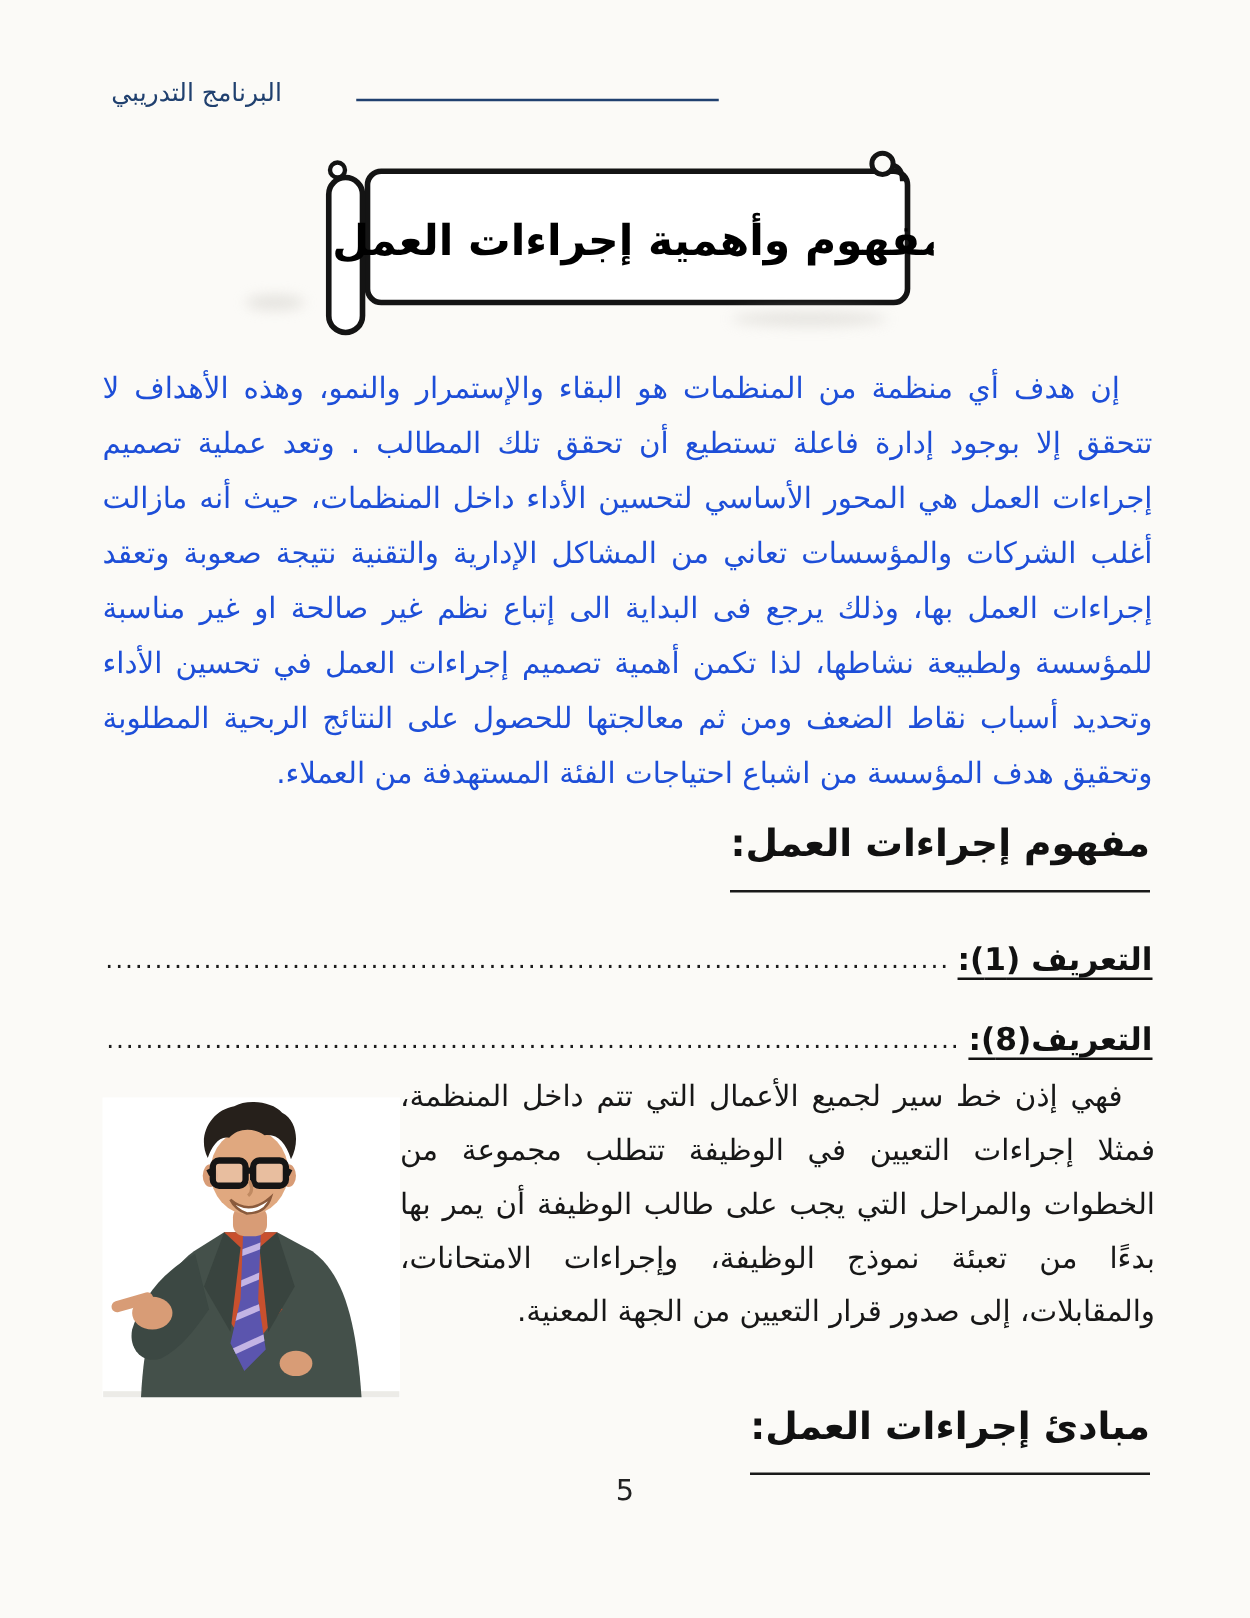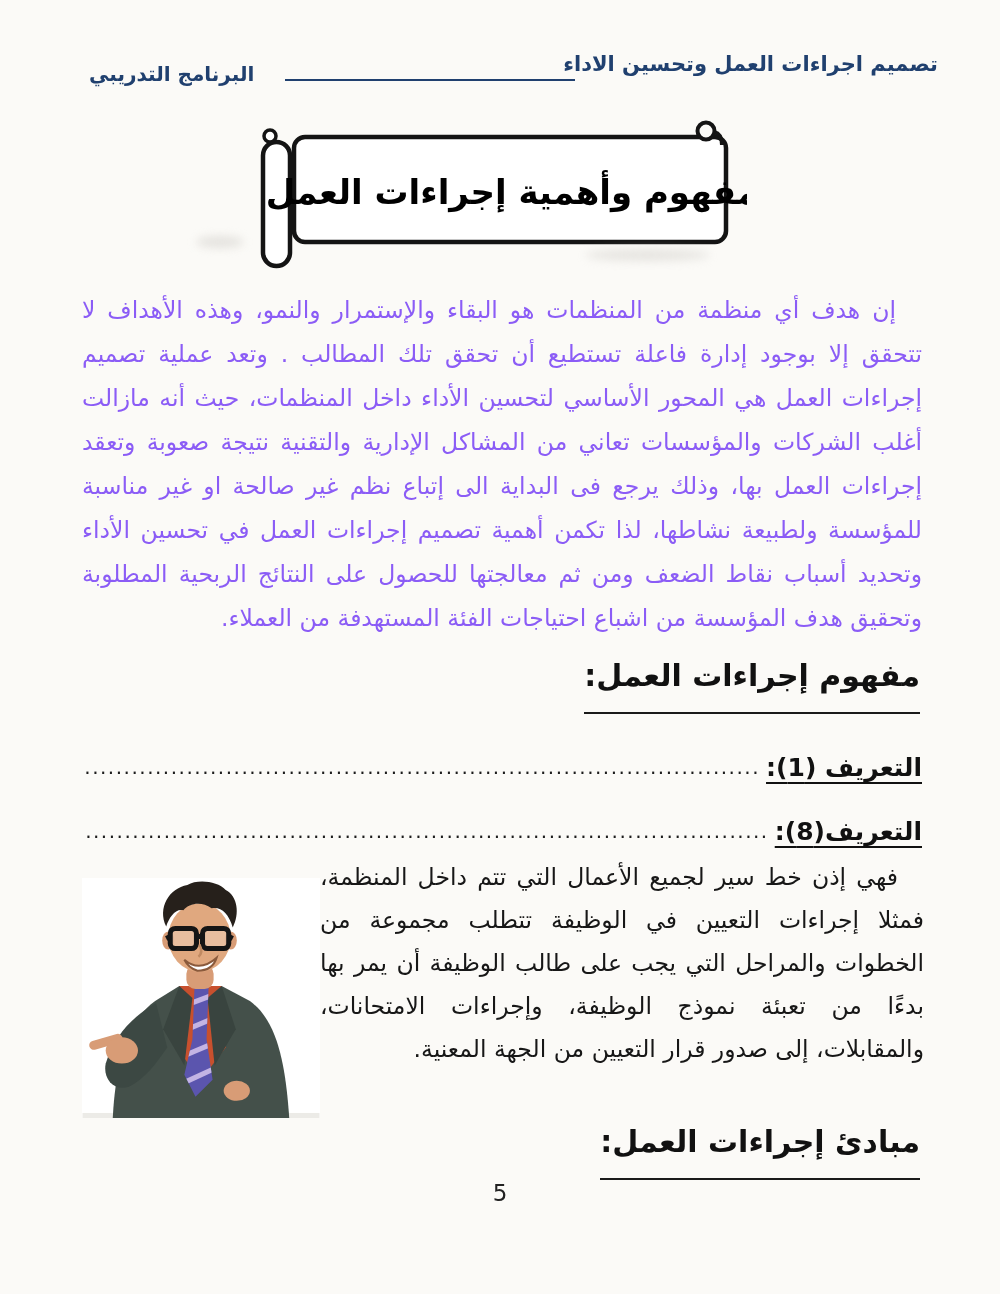--- a/index.html
+++ b/index.html
@@ -15,21 +15,21 @@
   }
   
   .header { position:absolute; top:50px; left:85px; right:62px; height:50px; }
   .header-course {
     position:absolute; right:0; top:2px;
     font-size:21px; font-weight:bold; color:#20406f;
     direction:rtl; letter-spacing:0;
   }
   .header-program {
     position:absolute; left:4px; top:12px;
-    font-size:20px; font-weight:bold; color:#20406f;
+    font-size:20px; font-weight:normal; color:#20406f;
     direction:rtl;
   }
   .header-rule {
     position:absolute; left:200px; top:29px; width:290px; height:0;
     border-top:2px solid #20406f;
   }
   
   .banner-wrap { position:absolute; left:250px; top:120px; width:497px; height:152px; }
   .banner-wrap svg { display:block; }
   .banner-wrap text {
@@ -43,21 +43,21 @@
   .banner-shadow-b {
     position:absolute; left:585px; top:249px; width:125px; height:12px;
     background:#d8d6d1; border-radius:50%; filter:blur(5px); opacity:.6;
   }
   
   .intro {
     position:absolute; left:82px; top:288px; width:840px;
     direction:rtl; text-align:justify;
     font-size:23.5px; line-height:44px;
     text-indent:26px;
-    color:#8b5cf6;
+    color:#1d4ed8;
   }
   .section-heading {
     position:absolute; right:80px;
     direction:rtl;
     font-size:30px; font-weight:bold; color:#111;
     border-bottom:2.5px solid #1a1a1a; padding-bottom:19px;
   }
   .heading-concept { top:658px; }
   .heading-principles { top:1124px;text-align:right; }
   
@@ -101,21 +101,20 @@
     text-align:center; font-size:23px; color:#222;
     font-family:"DejaVu Sans", sans-serif;
   }
 </style>
 </head>
 <body>
 
 <div class="page">
 
   <div class="header">
-    <div class="header-course">تصميم اجراءات العمل وتحسين الاداء</div>
     <div class="header-rule"></div>
     <div class="header-program">البرنامج التدريبي</div>
   </div>
 
   <div class="banner-wrap">
     <svg width="497" height="152" viewBox="0 0 497 152">
       <rect x="44" y="17" width="432" height="105" rx="11" fill="#ffffff" stroke="#141414" stroke-width="4.5"></rect>
 
       <circle cx="456" cy="11" r="8.5" fill="#fbfaf7" stroke="#141414" stroke-width="4"></circle>
       <path d="M464,12 q8,2 8,13" fill="none" stroke="#141414" stroke-width="4"></path>

